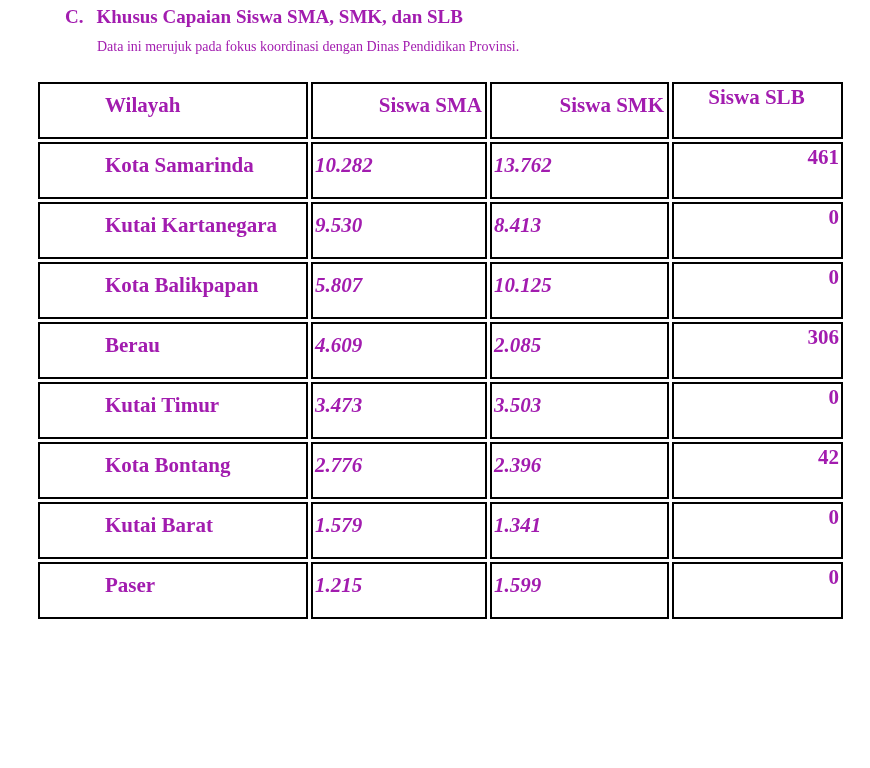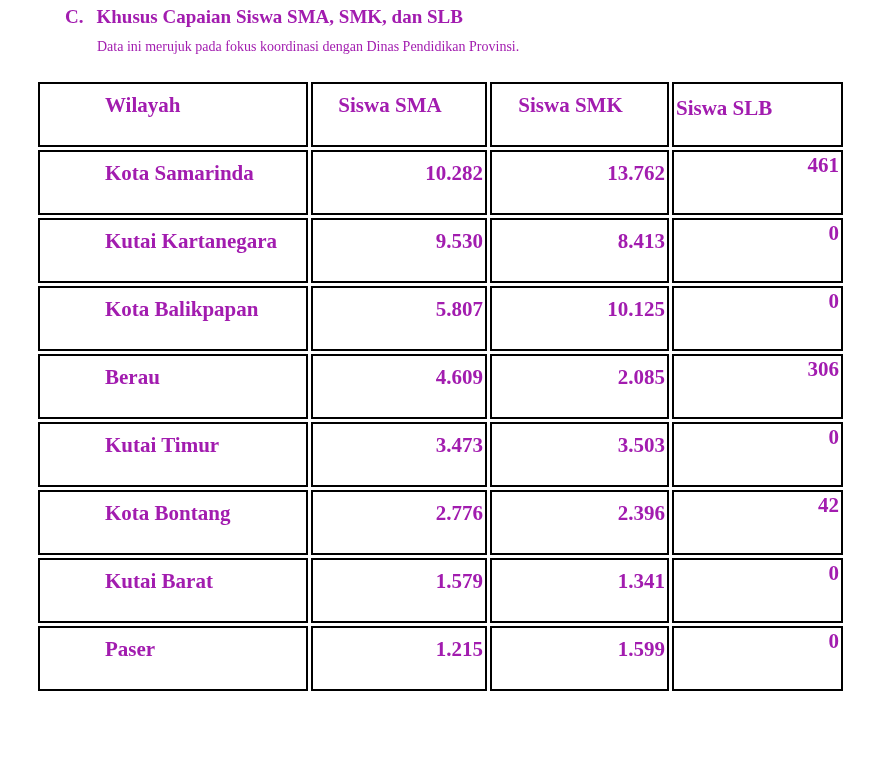--- a/index.html
+++ b/index.html
@@ -42,54 +42,55 @@
     position: absolute;
     left: 35px;
     top: 79px;
     width: 811px;
     table-layout: fixed;
     border-collapse: separate;
     border-spacing: 3px;
   }
   .data-table th, .data-table td {
     box-sizing: border-box;
-    height: 65px;
+    height: 57px;
     border: 2px solid #000000;
     background: #ffffff;
     font-size: 21px;
     font-weight: bold;
     line-height: 1.2;
     vertical-align: top;
     padding: 9px 2px 0 2px;
     white-space: nowrap;
     overflow: hidden;
   }
   
   .data-table .c-wilayah {
     text-align: left;
     padding-left: 65px;
   }
   
   .data-table .c-num {
-    text-align: right;
+    text-align: left;
+    font-style: italic;
   }
   
   .data-table .c-slb {
     text-align: right;
     padding-top: 1px;
   }
   
   .data-table th.h-right {
-    text-align: center;
-    padding-right: 20px;
+    text-align: right;
+    padding-right: 3px;
   }
   .data-table th.h-slb {
-    text-align: left;
+    text-align: center;
     padding-right: 4px;
-    padding-top: 12px;
+    padding-top: 1px;
   }
 </style>
 </head>
 <body>
 
 <div class="page">
 
   <div class="heading">
     <span class="sec-label">C.</span><span>Khusus Capaian Siswa SMA, SMK, dan SLB</span>
   </div>

